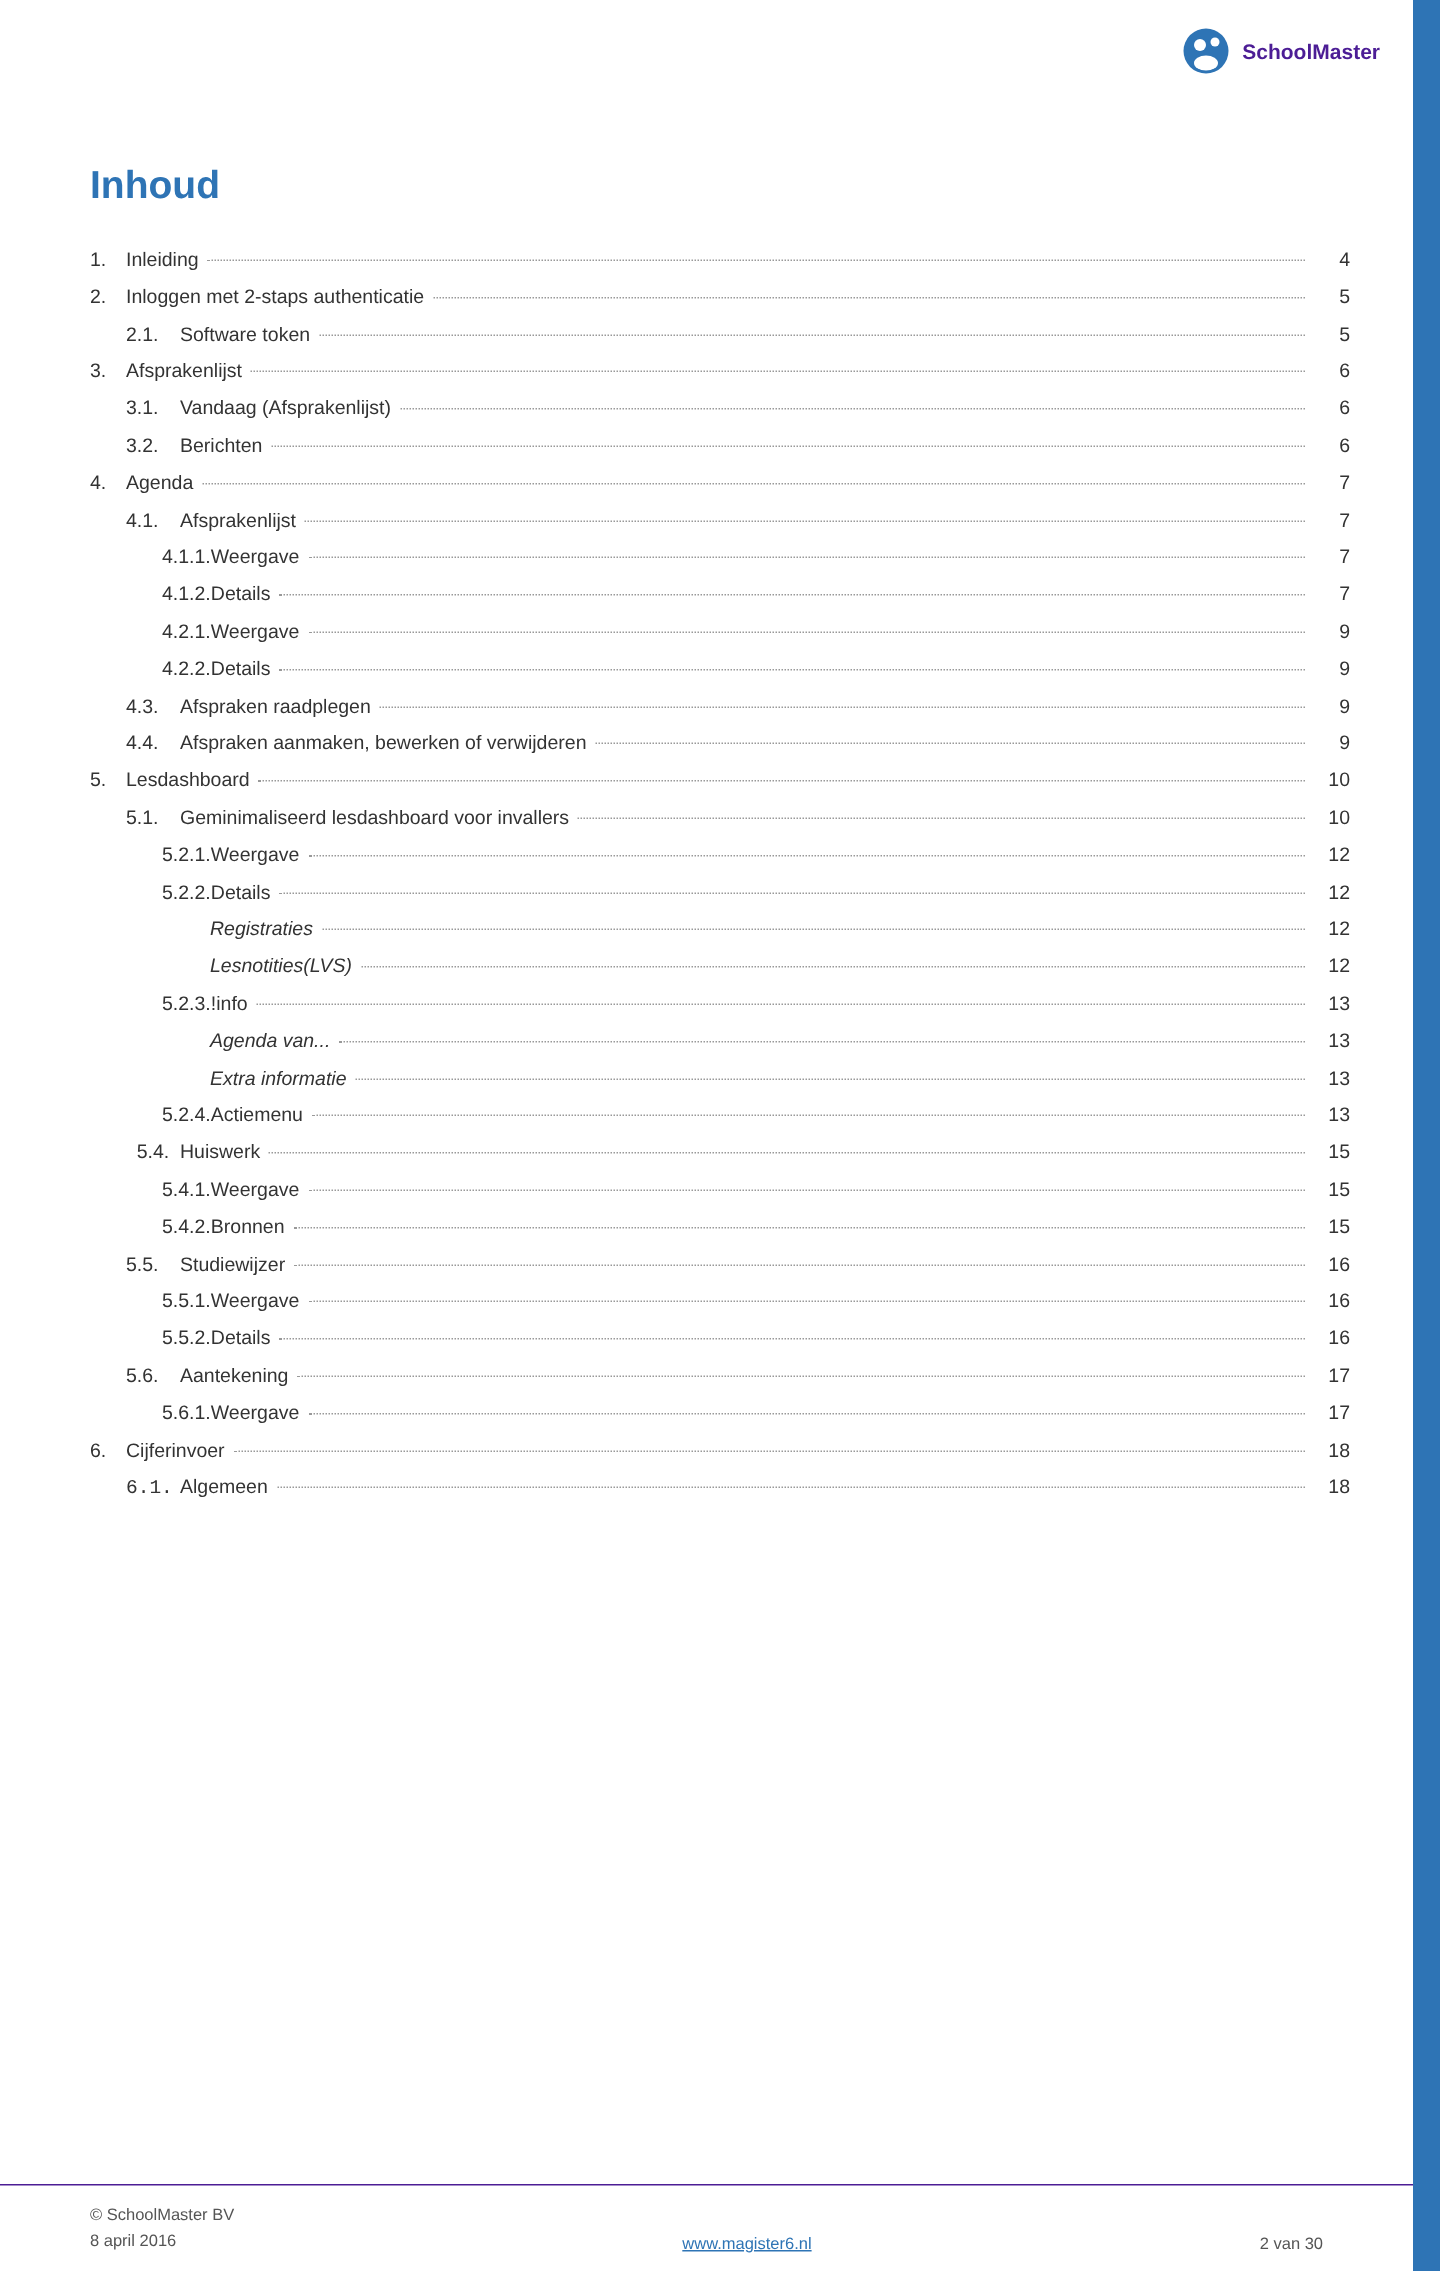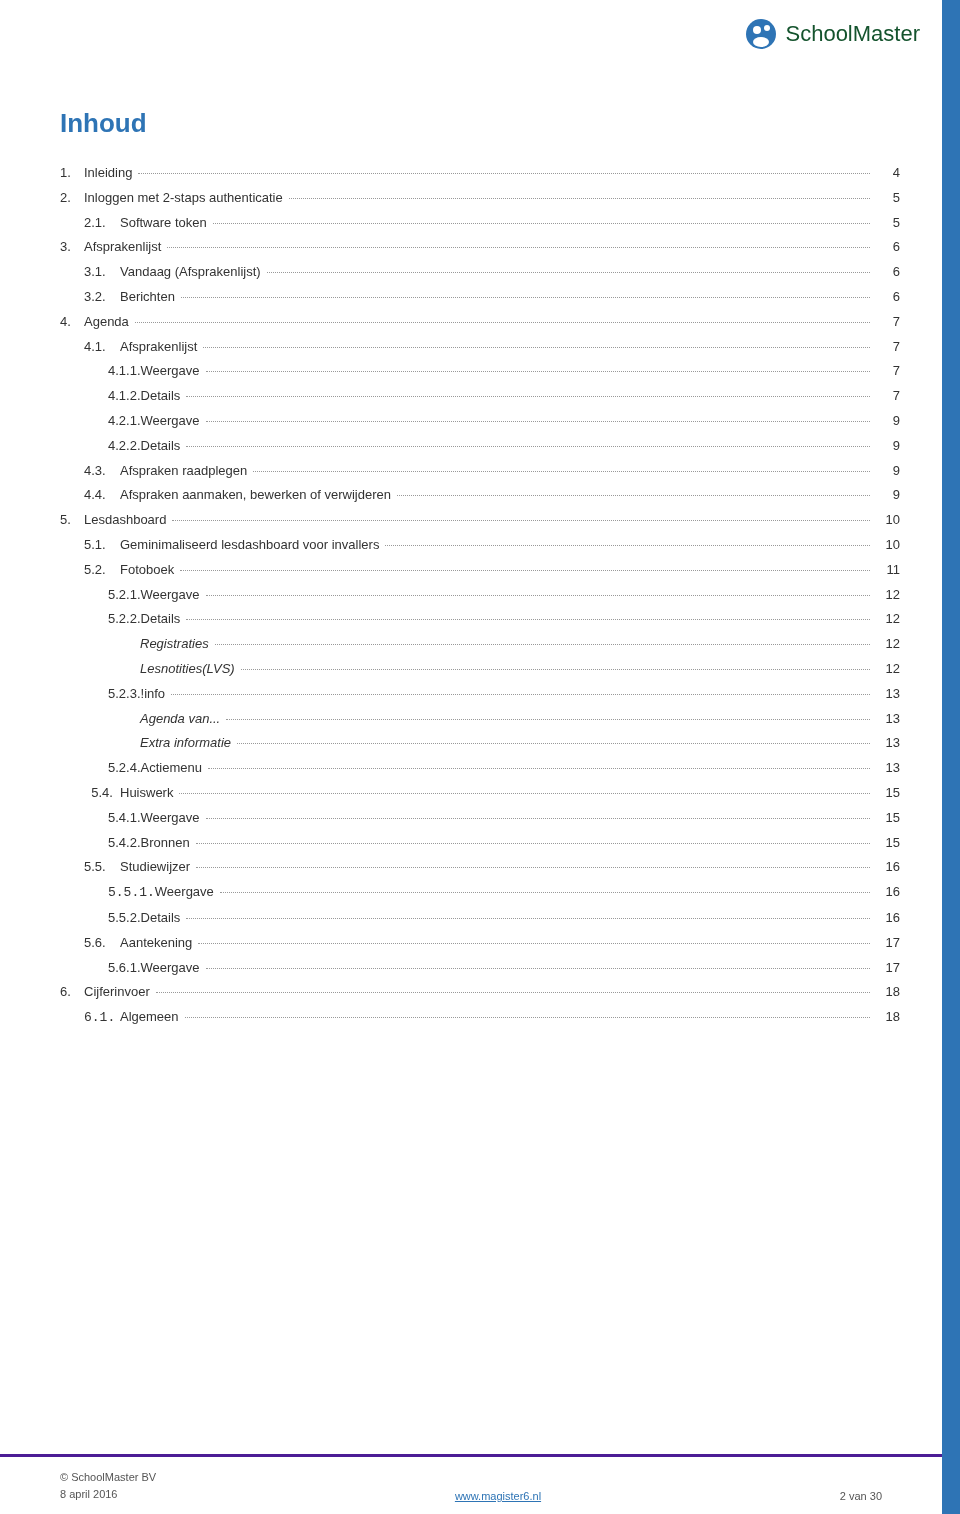--- a/index.html
+++ b/index.html
@@ -37,23 +37,23 @@
       align-items: center;
       gap: 8px;
     }
 
     .logo-icon {
       width: 32px;
       height: 32px;
     }
 
     .logo-text {
-      font-size: 22px;
-      font-weight: normal;
-      color: #14532d;
+      font-size: 14px;
+      font-weight: bold;
+      color: #4c1d95;
     }
 
     
     .content {
       padding: 40px 60px 80px 60px;
     }
 
     
     .page-title {
       font-size: 26px;
@@ -86,21 +86,21 @@
     
     .footer {
       position: absolute;
       bottom: 0;
       left: 0;
       right: 18px;
       display: flex;
       justify-content: space-between;
       align-items: flex-end;
       padding: 12px 60px;
-      border-top: 3px solid #4c1d95;
+      border-top: 1px solid #4c1d95;
     }
 
     .footer-left {
       font-size: 11px;
       color: #555;
       line-height: 1.5;
     }
 
     .footer-center {
       font-size: 11px;
@@ -224,26 +224,20 @@
         <span class="toc-dots"></span>
         <span class="toc-page">10</span>
       </div>
       <div class="toc-row">
         <span style="min-width: 60px; padding-left: 24px;">5.1.</span>
         <span>Geminimaliseerd lesdashboard voor invallers</span>
         <span class="toc-dots"></span>
         <span class="toc-page">10</span>
       </div>
       <div class="toc-row">
-        <span style="min-width: 60px; padding-left: 24px;">5.2.</span>
-        <span>Fotoboek</span>
-        <span class="toc-dots"></span>
-        <span class="toc-page">11</span>
-      </div>
-      <div class="toc-row">
         <span style="min-width: 80px; padding-left: 48px;">5.2.1.</span>
         <span>Weergave</span>
         <span class="toc-dots"></span>
         <span class="toc-page">12</span>
       </div>
       <div class="toc-row">
         <span style="min-width: 80px; padding-left: 48px;">5.2.2.</span>
         <span>Details</span>
         <span class="toc-dots"></span>
         <span class="toc-page">12</span>
@@ -302,21 +296,21 @@
         <span class="toc-dots"></span>
         <span class="toc-page">15</span>
       </div>
       <div class="toc-row">
         <span style="min-width: 60px; padding-left: 24px;">5.5.</span>
         <span>Studiewijzer</span>
         <span class="toc-dots"></span>
         <span class="toc-page">16</span>
       </div>
       <div class="toc-row">
-        <span style="min-width: 80px; padding-left: 48px; font-family: Liberation Mono, monospace;">5.5.1.</span>
+        <span style="min-width: 80px; padding-left: 48px;">5.5.1.</span>
         <span>Weergave</span>
         <span class="toc-dots"></span>
         <span class="toc-page">16</span>
       </div>
       <div class="toc-row">
         <span style="min-width: 80px; padding-left: 48px;">5.5.2.</span>
         <span>Details</span>
         <span class="toc-dots"></span>
         <span class="toc-page">16</span>
       </div>

